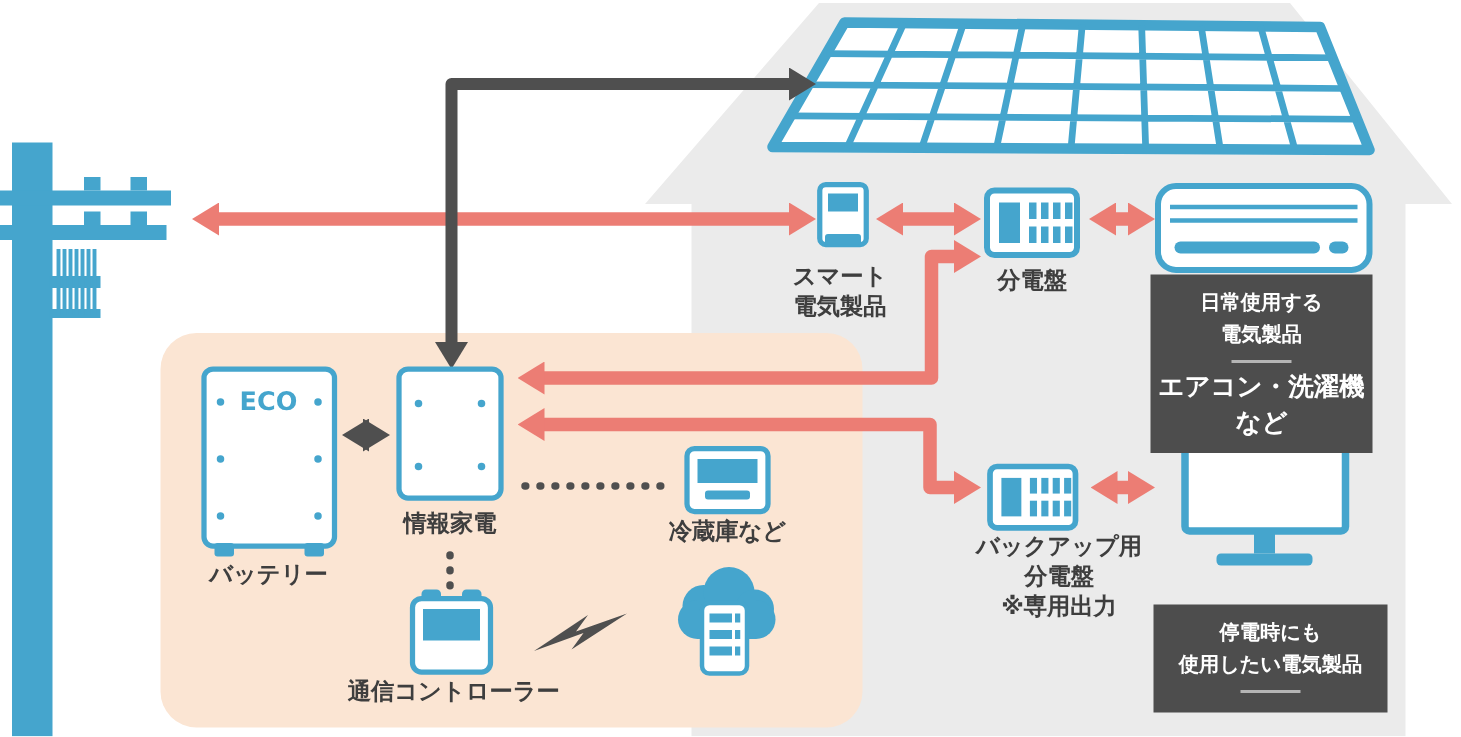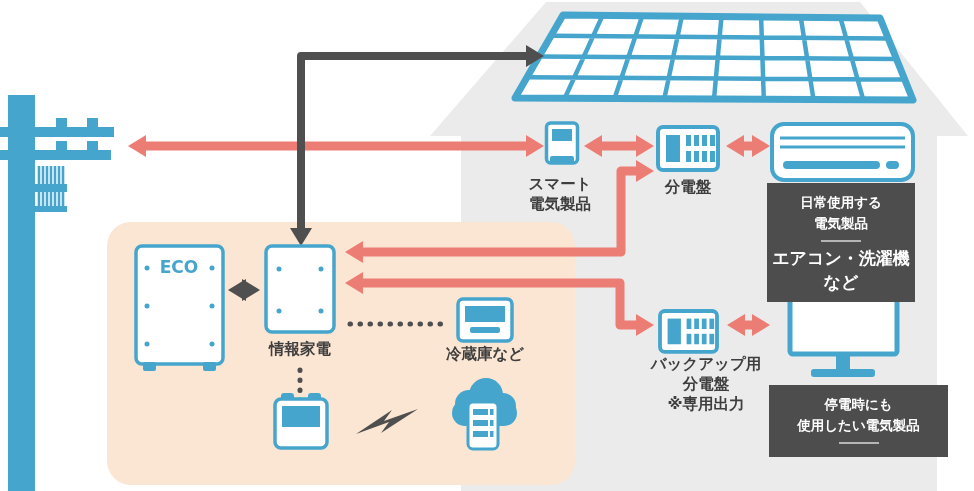--- a/index.html
+++ b/index.html
@@ -164,28 +164,30 @@
     <rect x="811" y="369" width="64" height="8" rx="3" class="blue"></rect>
   </g>
 </svg>
 
 <div class="lbl" style="left:505px;top:174px;width:110px;">スマート
 電気製品</div>
 <div class="lbl" style="left:648px;top:177px;width:80px;">分電盤</div>
 <div class="lbl" style="left:644px;top:354px;width:124px;">バックアップ用
 分電盤
 ※専用出力</div>
+<div class="lbl" style="left:129px;top:373px;width:100px;">バッテリー</div>
 <div class="lbl" style="left:258px;top:339px;width:84px;">情報家電</div>
 <div class="lbl" style="left:443px;top:344px;width:84px;">冷蔵庫など</div>
+<div class="lbl" style="left:225px;top:451px;width:155px;">通信コントローラー</div>
 
 <div class="callout" style="left:767px;top:183px;width:148px;">
   <div class="title">日常使用する
 電気製品</div>
   <div class="divider"></div>
   <div class="examples">エアコン・洗濯機など</div>
 </div>
-<div class="callout" style="left:769px;top:385px;width:179px;">
+<div class="callout" style="left:769px;top:403px;width:156px;">
   <div class="title">停電時にも
 使用したい電気製品</div>
   <div class="divider"></div>
 </div>
 
 </div>
 
 </body></html>

